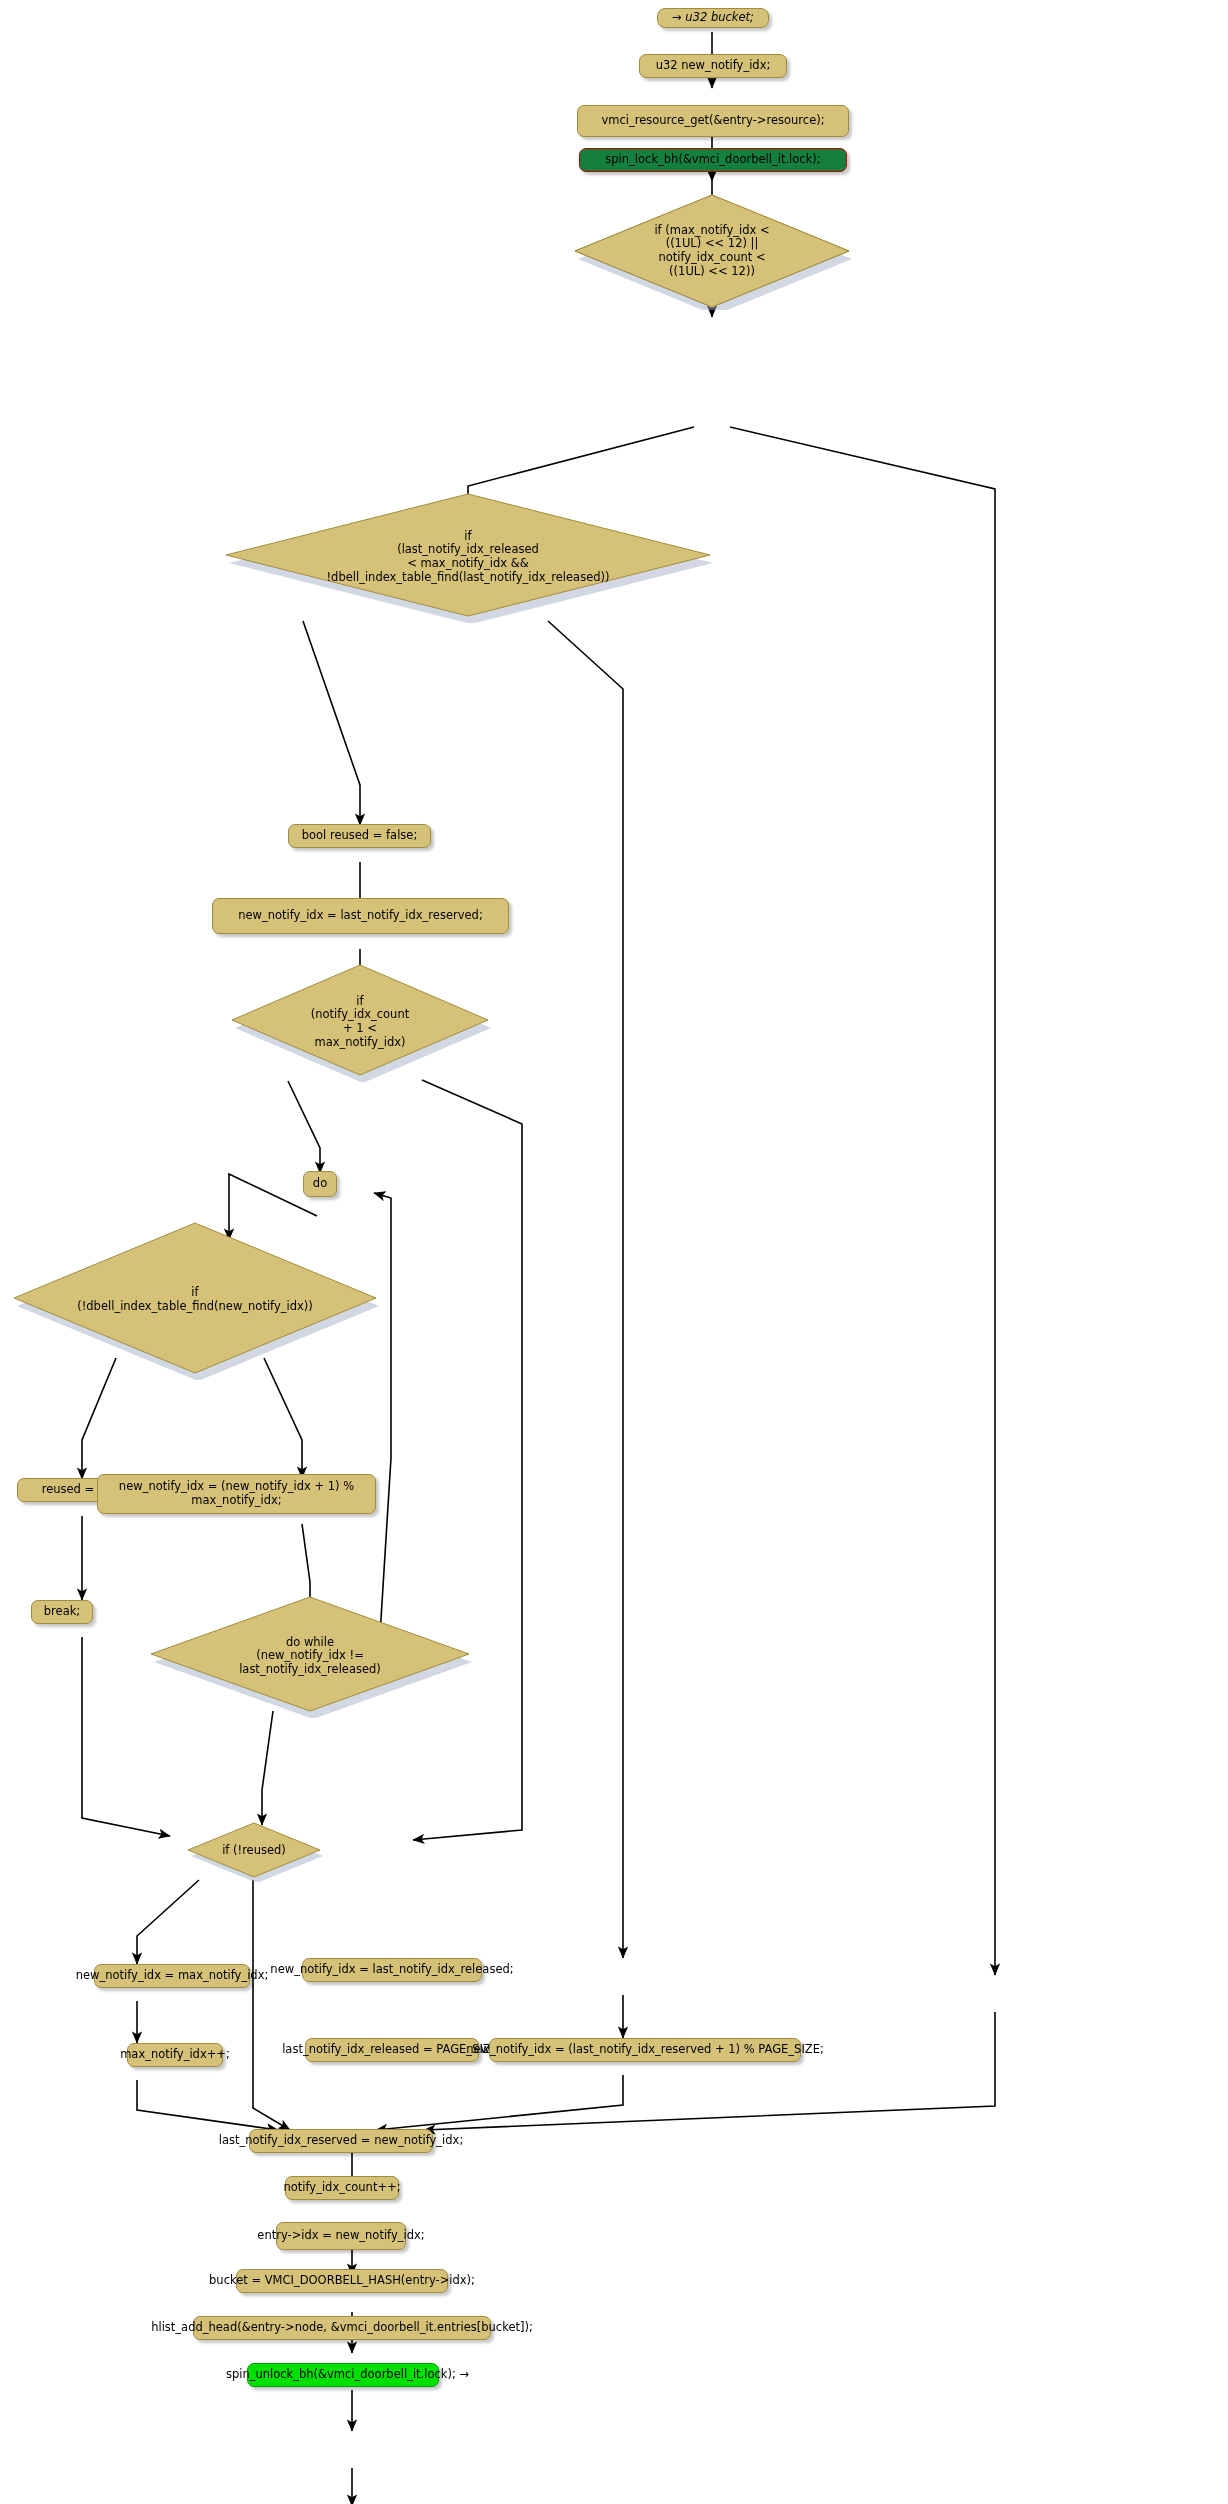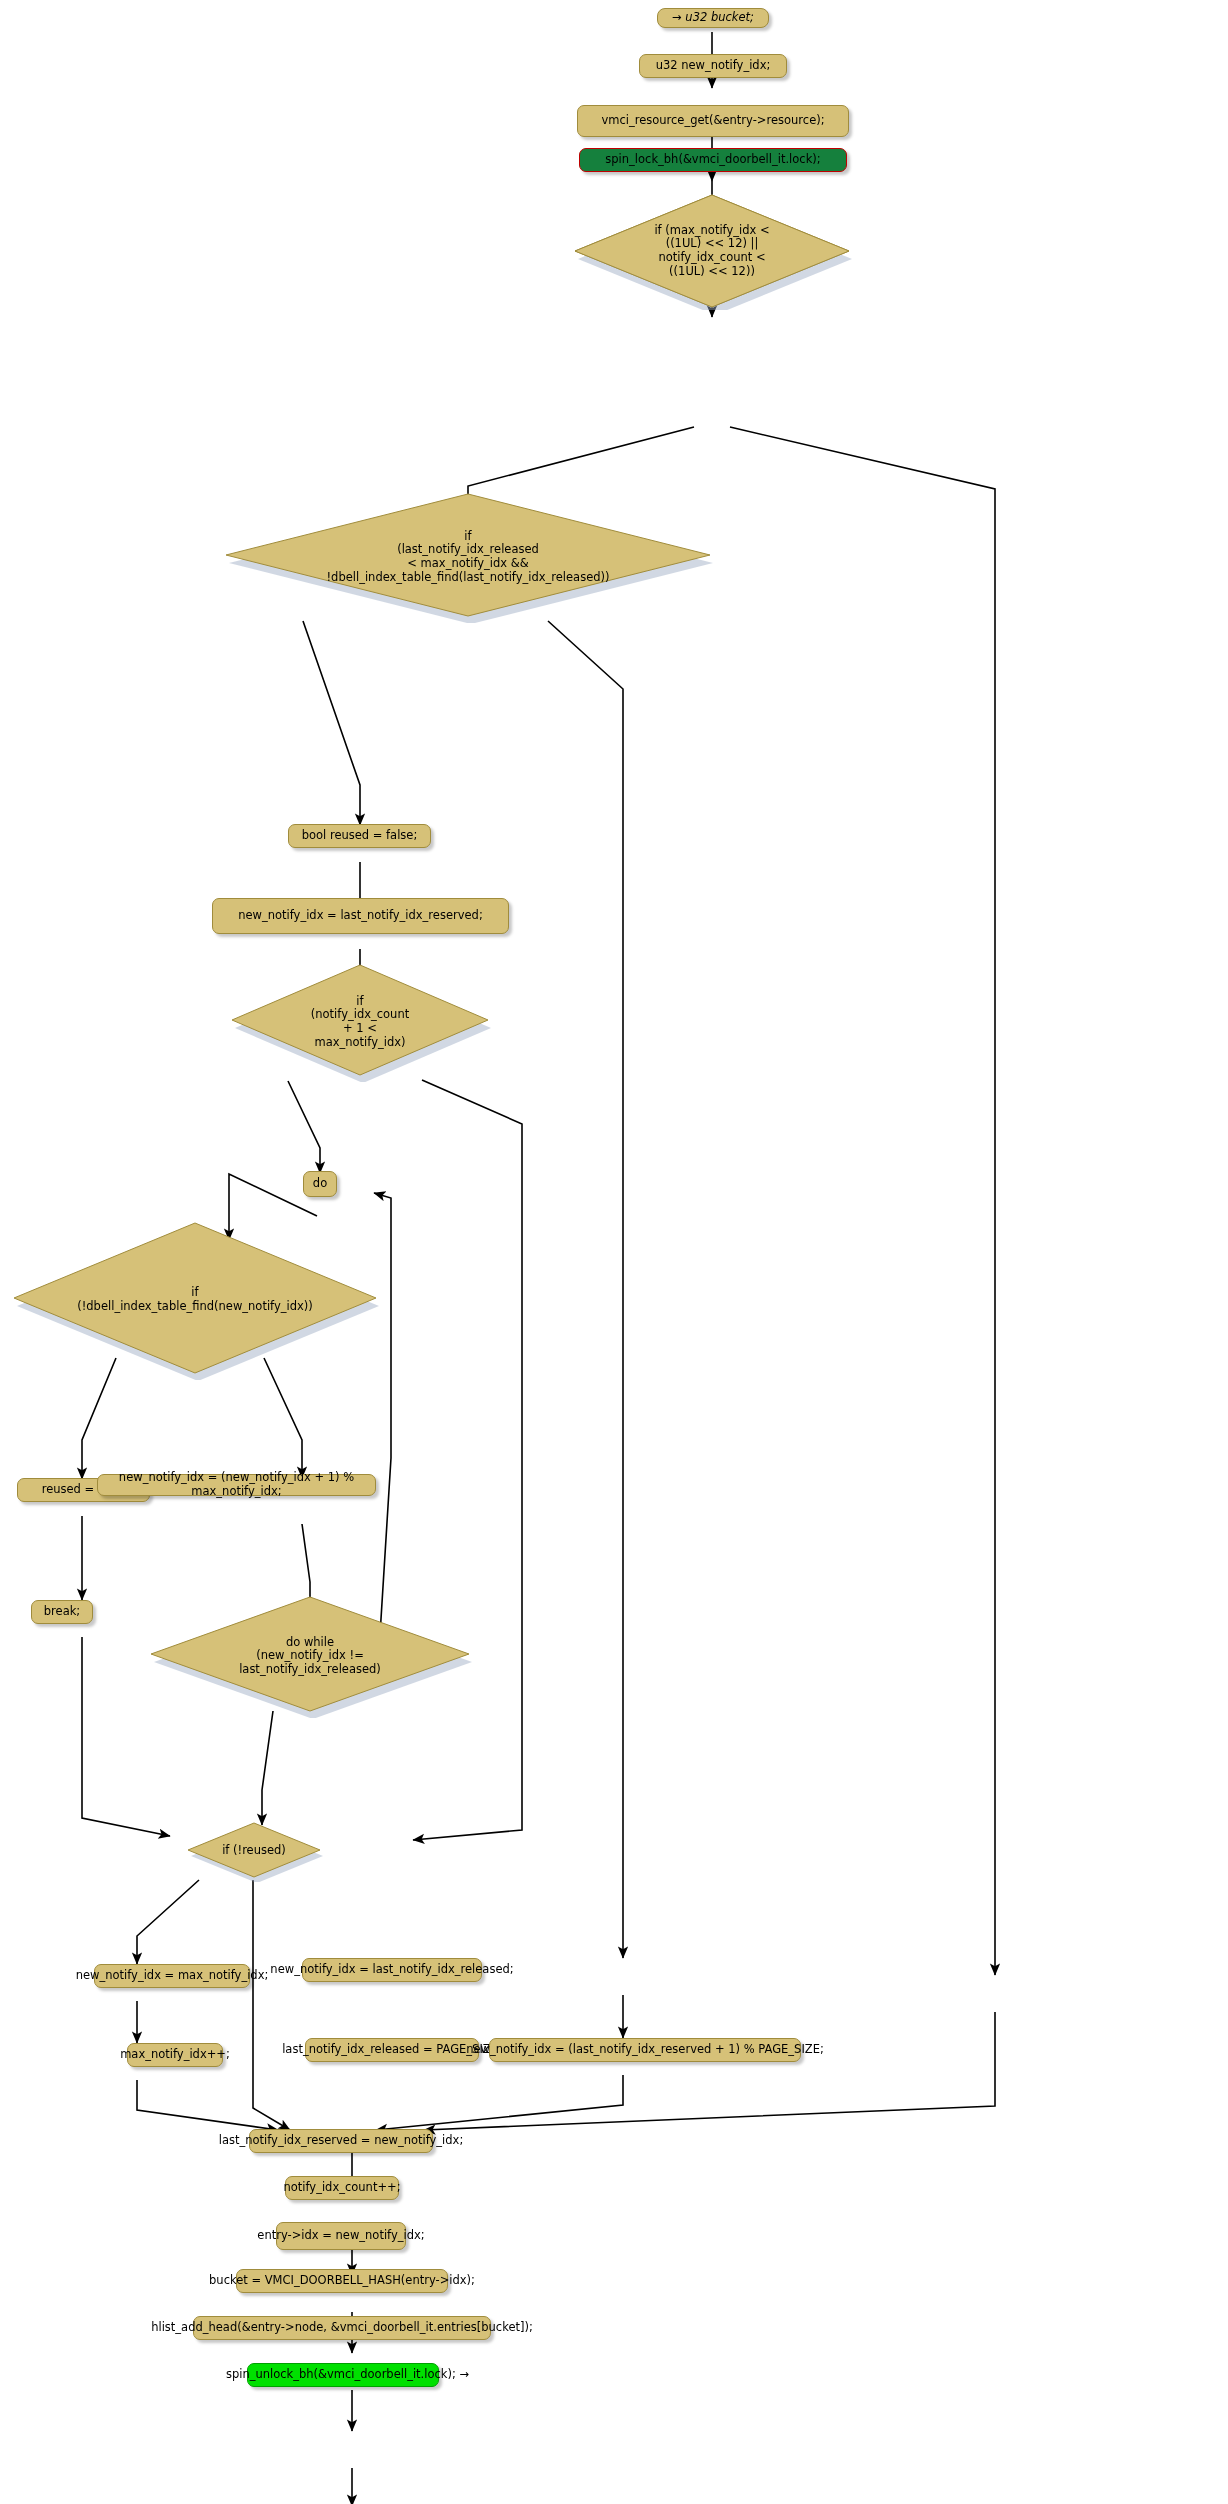--- a/index.html
+++ b/index.html
@@ -226,21 +226,21 @@
       <polygon points="184,3 365,78 184,153 3,78" fill="#D6C178" stroke="#A08C3C" stroke-width="1"></polygon>
     </svg>
     <span class="dtext">if
 (!dbell_index_table_find(new_notify_idx))</span>
   </div>
 
   <div class="node rect" style="left:17px; top:1478px; width:133px; height:24px;">
     <span class="ntext">reused = true;</span>
   </div>
 
-  <div class="node rect" style="left:97px; top:1474px; width:279px; height:22px;">
+  <div class="node rect" style="left:97px; top:1474px; width:279px; height:40px;">
     <span class="ntext">new_notify_idx = (new_notify_idx + 1) %
 max_notify_idx;</span>
   </div>
 
   <div class="node rect" style="left:31px; top:1600px; width:62px; height:24px;">
     <span class="ntext">break;</span>
   </div>
 
   <div class="node diamond" style="left:148px; top:1594px; width:324px; height:124px;">
     <svg class="dshape" width="324" height="124" viewBox="0 0 324 124" xmlns="http://www.w3.org/2000/svg">

